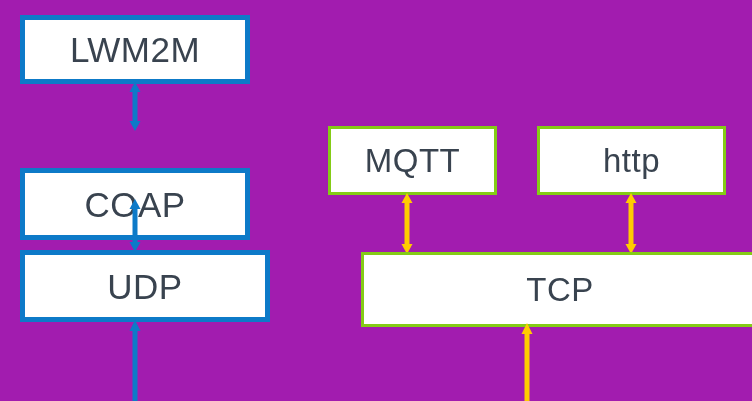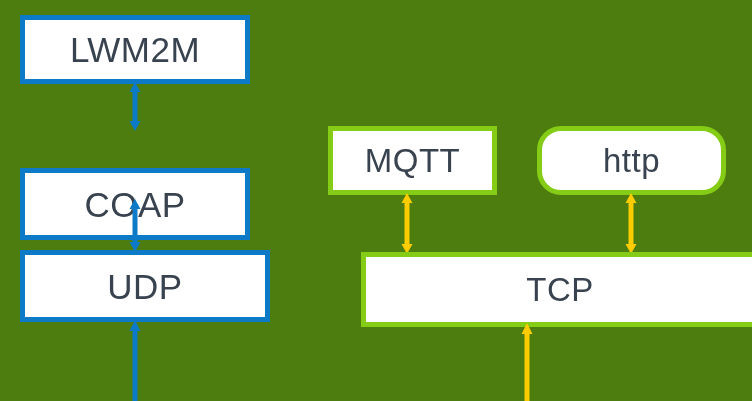--- a/index.html
+++ b/index.html
@@ -8,21 +8,21 @@
     padding: 0;
     background: #ffffff;
   }
   body {
     font-family: "Liberation Sans", sans-serif;
   }
   #diagram-root {
     position: relative;
     width: 752px;
     height: 401px;
-    background: #4d7c0f;
+    background: #a21caf;
     overflow: hidden;
   }
   .proto-box {
     position: absolute;
     box-sizing: border-box;
     background: #ffffff;
     display: flex;
     align-items: center;
     justify-content: center;
   }
@@ -40,27 +40,27 @@
   }
   .blue-box .box-label {
     font-size: 35px;
   }
   #box-lwm2m { left: 20px;  top: 15px;  width: 230px; height: 69px; }
   #box-coap  { left: 20px;  top: 129px; width: 230px; height: 72px; margin-top: 39px; }
   #box-udp   { left: 20px;  top: 250px; width: 250px; height: 72px; }
 
   
   .yellow-box {
-    border: 5px solid #84cc16;
+    border: 3px solid #84cc16;
   }
   .yellow-box .box-label {
     font-size: 33px;
   }
   #box-mqtt { left: 328px; top: 126px; width: 169px; height: 69px; }
-  #box-http { left: 537px; top: 126px; width: 189px; height: 69px; border-radius: 24px; }
+  #box-http { left: 537px; top: 126px; width: 189px; height: 69px; }
   #box-tcp  { left: 328px; top: 252px; width: 398px; height: 75px; margin-left: 33px; }
 
   
   .connector {
     position: absolute;
     overflow: visible;
   }
   #arrow-lwm2m-coap { left: 125px; top: 82px;  width: 20px; height: 49px; }
   #arrow-coap-udp   { left: 125px; top: 199px; width: 20px; height: 53px; }
   #arrow-udp-in     { left: 125px; top: 320px; width: 20px; height: 81px; }

